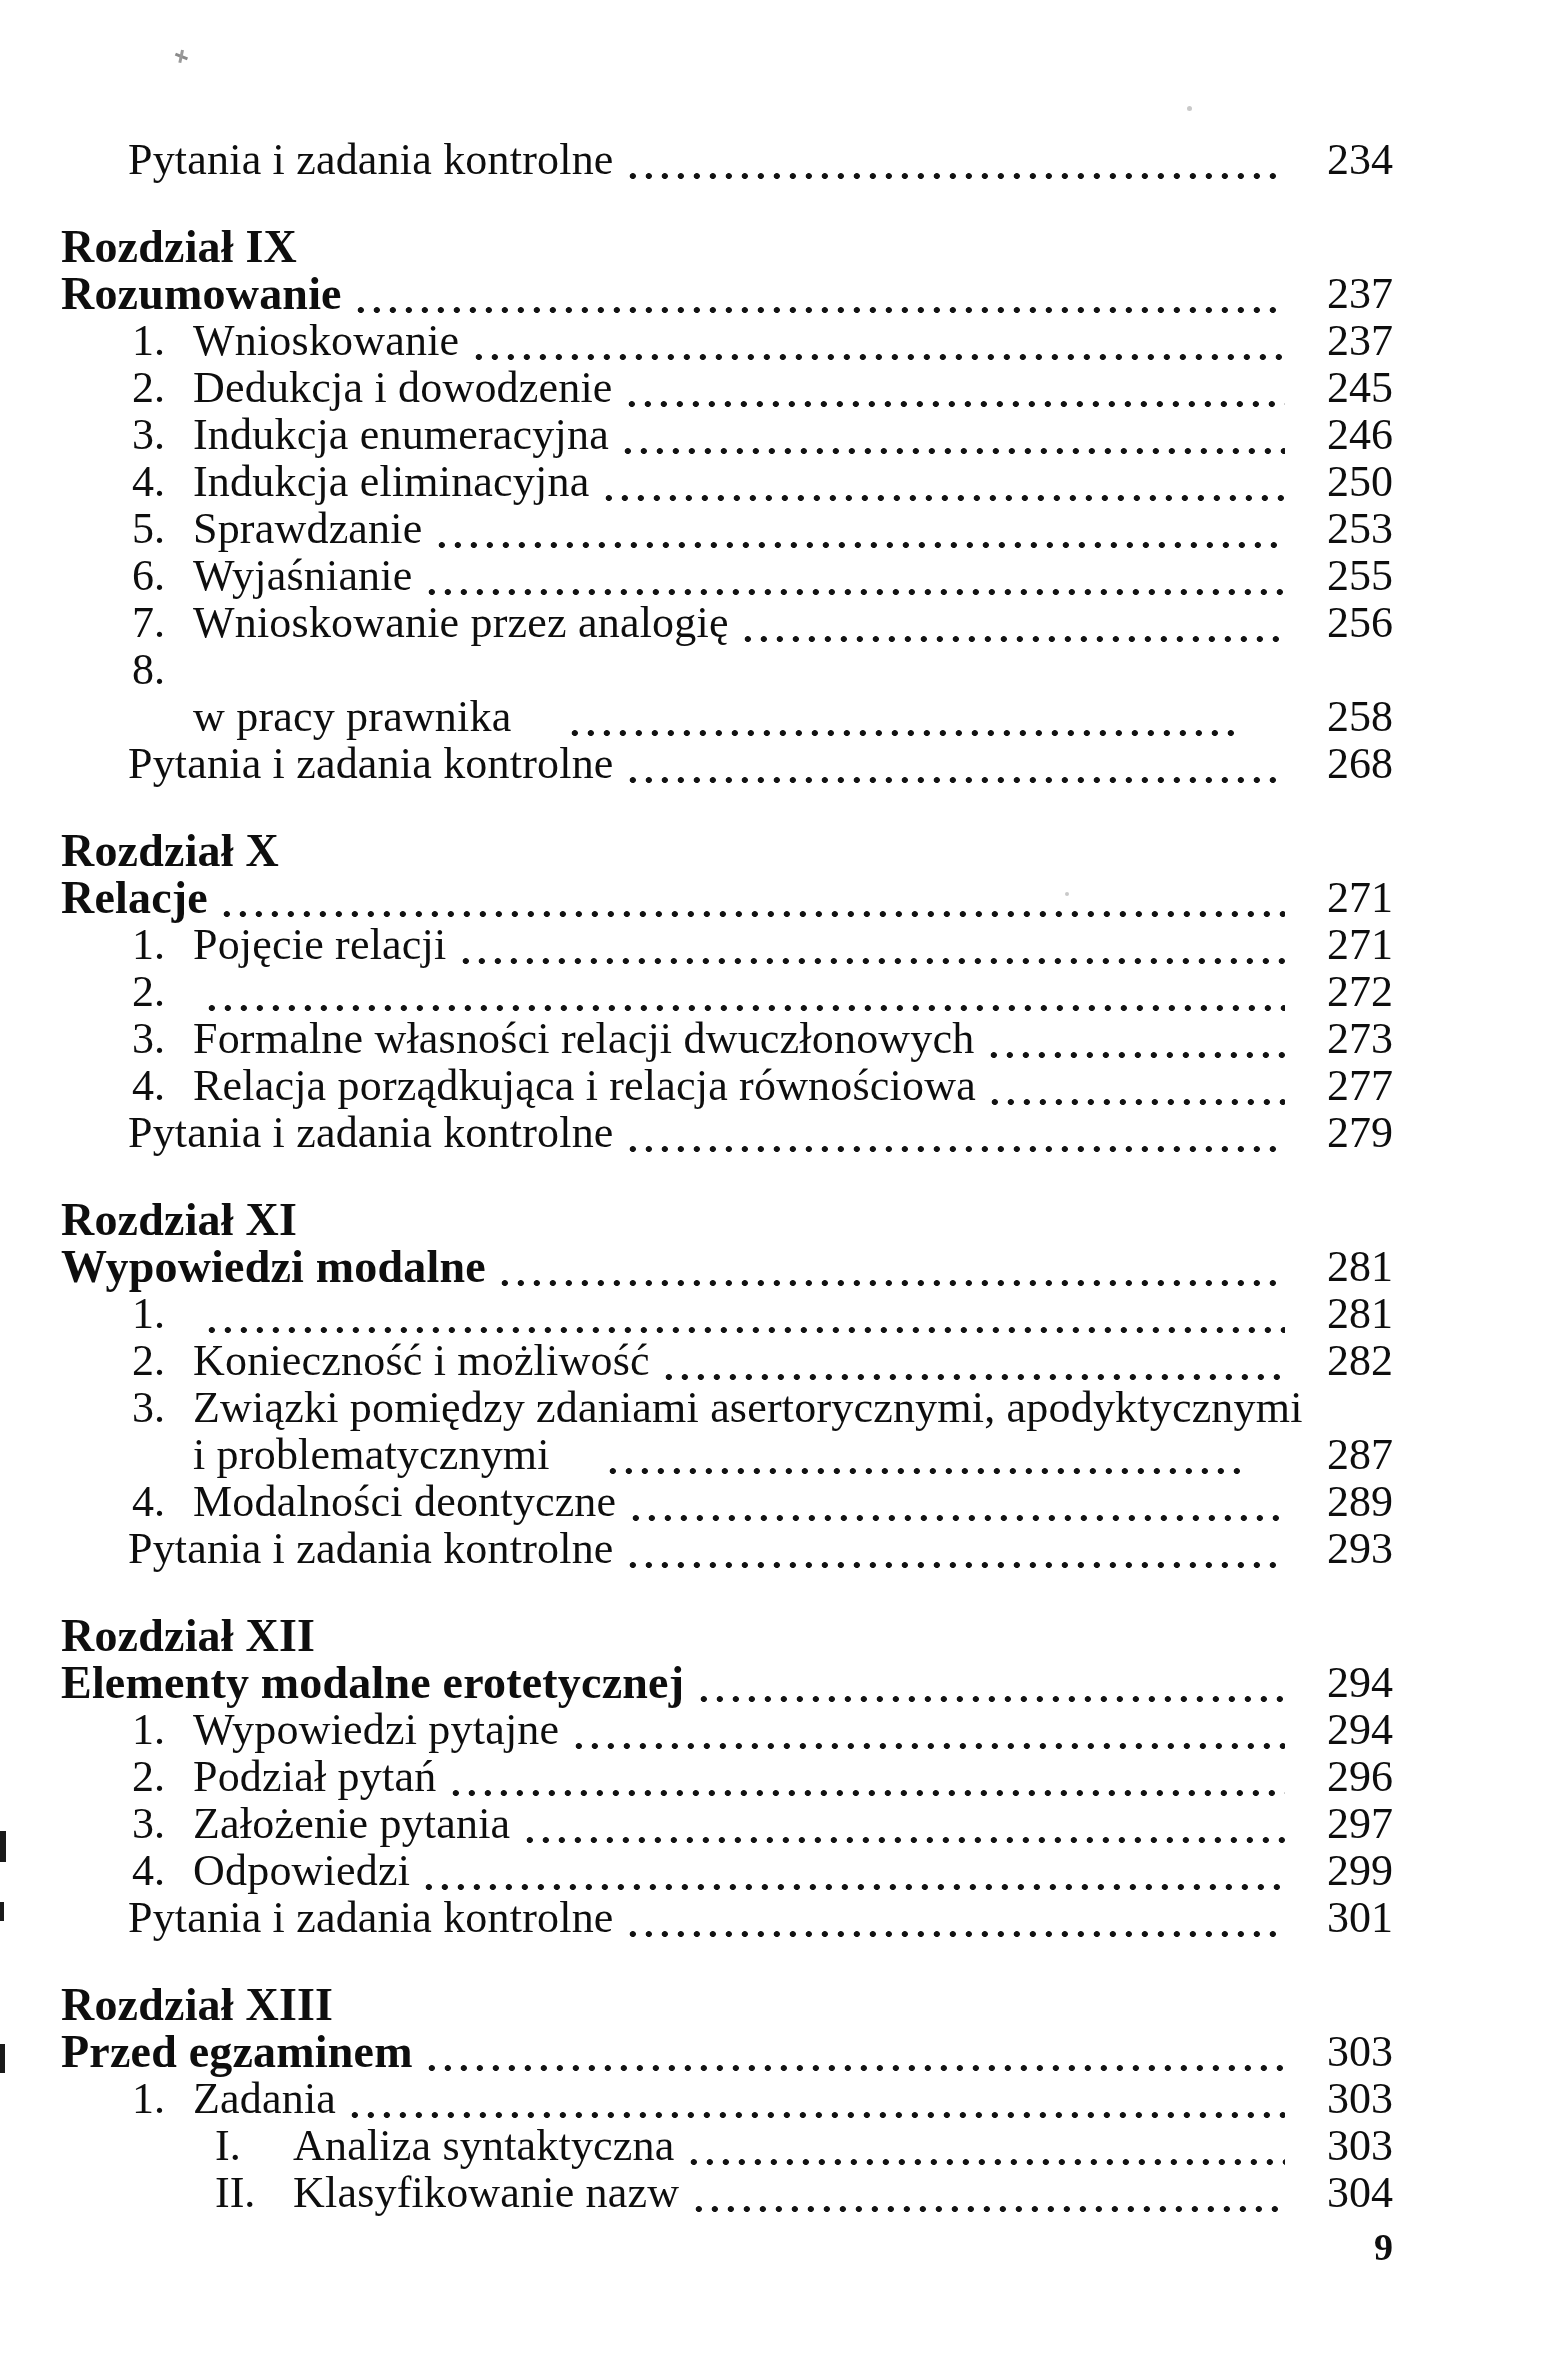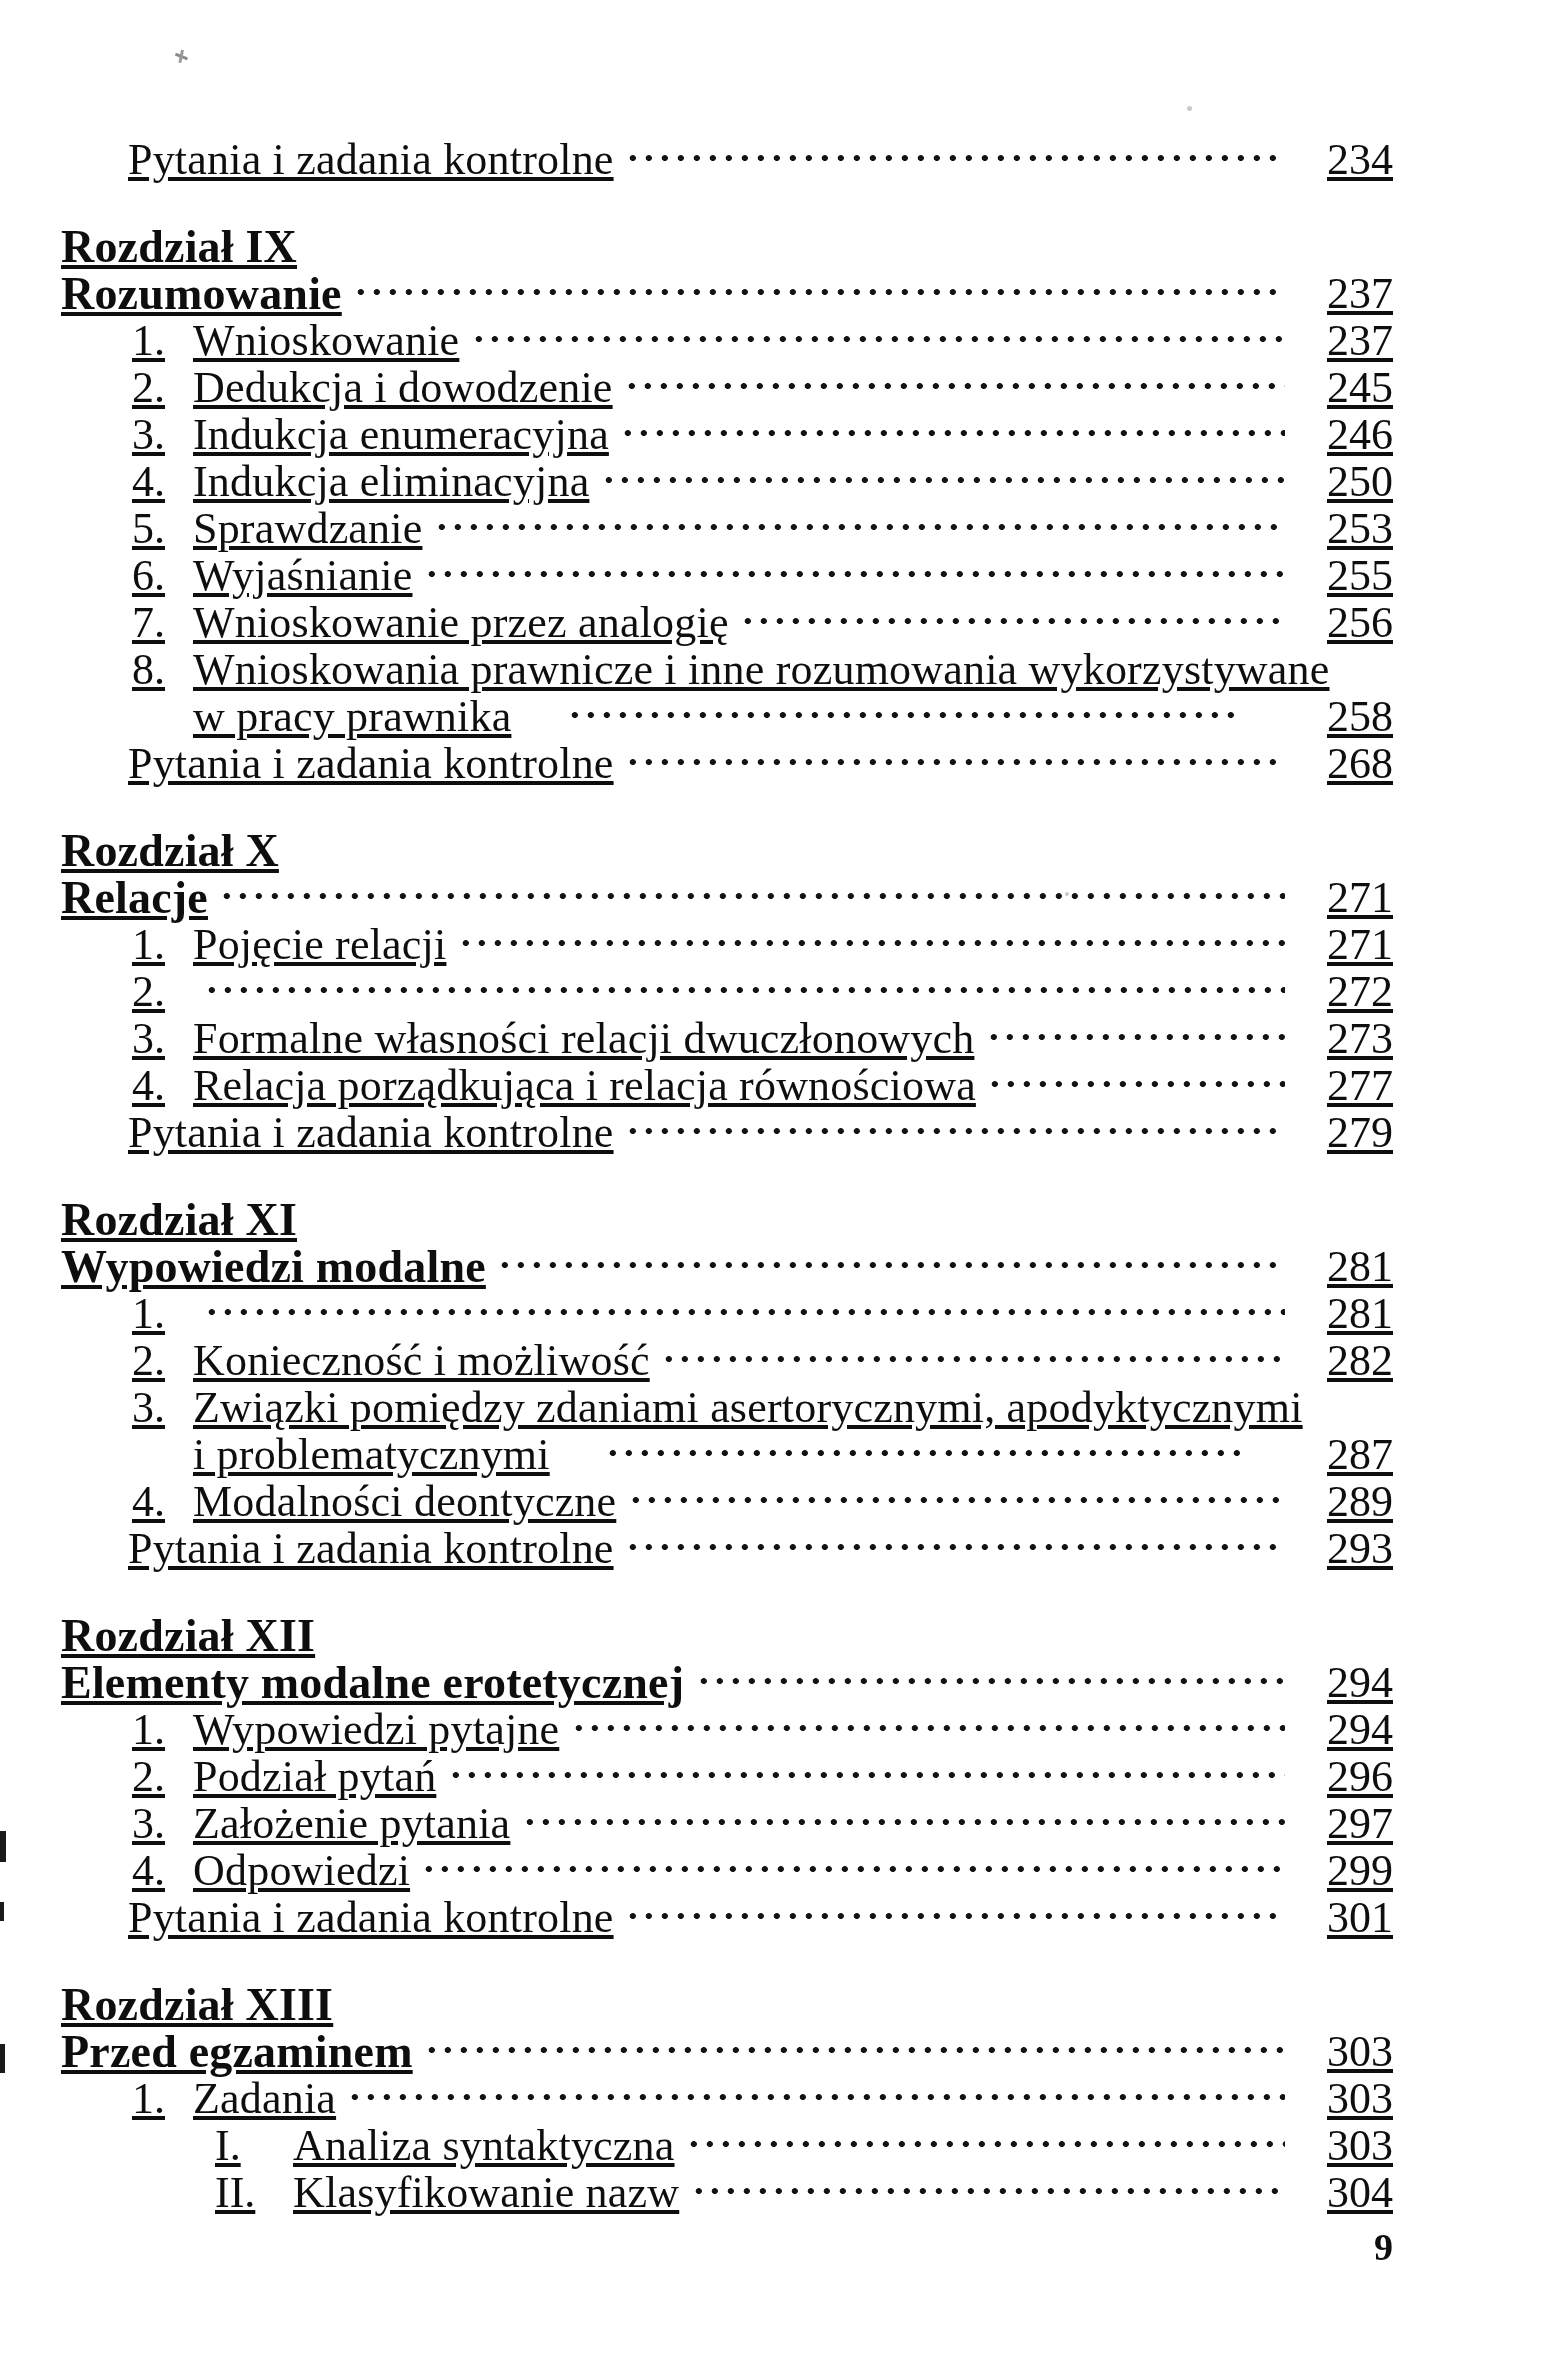--- a/index.html
+++ b/index.html
@@ -10,25 +10,24 @@
     background: #ffffff;
     color: #0e0e0e;
     font-family: "Liberation Serif", "DejaVu Serif", serif;
     overflow: hidden;
   }
 
   .toc { position: absolute; left: 61px; top: 136px; width: 1332px; }
 
   .row {
     display: flex;
-    align-items: center;
+    align-items: flex-end;
     height: 47px;
     font-size: 44px;
     line-height: 47px;
-    text-decoration: underline;
   }
 
   .bold { font-weight: 700; font-size: 46px; }
   .label { white-space: nowrap; letter-spacing: 0.2px; }
 
   .num    { flex: 0 0 61px; }
   .subnum { flex: 0 0 78px; }
 
   .indent-item    { padding-left: 71px; }
   .indent-control { padding-left: 67px; }
@@ -130,21 +129,20 @@
         <span class="page">255</span>
       </div>
       <div class="row indent-item">
         <span class="num">7.</span>
         <span class="label">Wnioskowanie przez analogię</span>
         <span class="leader"></span>
         <span class="page">256</span>
       </div>
       <div class="row indent-item">
         <span class="num">8.</span>
-        <span class="label">Wnioskowania prawnicze i inne rozumowania wykorzystywane</span>
       </div>
       <div class="row indent-cont">
         <span class="label">w pracy prawnika</span>
         <span class="leader"></span>
         <span class="page">258</span>
       </div>
       <div class="row indent-control">
         <span class="label">Pytania i zadania kontrolne</span>
         <span class="leader"></span>
         <span class="page">268</span>

